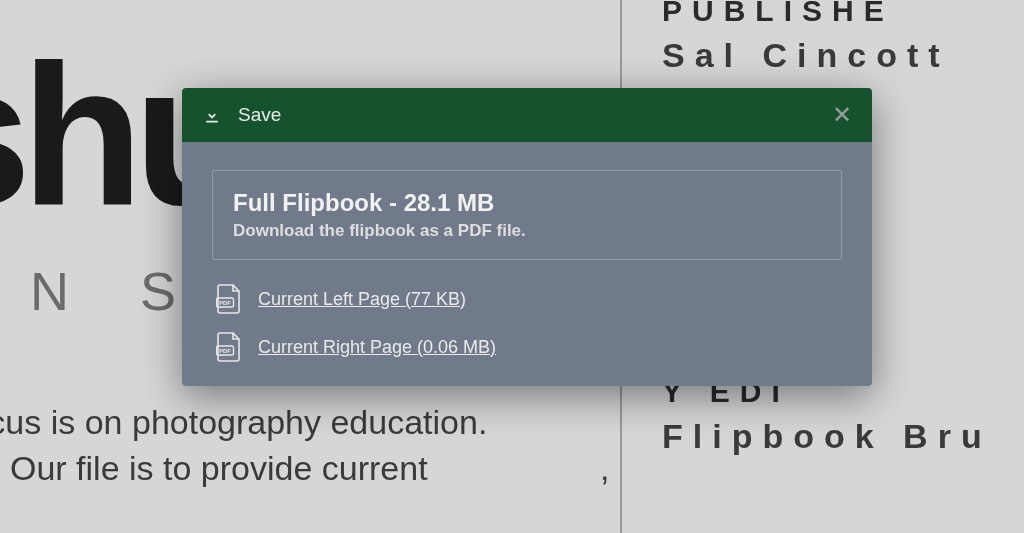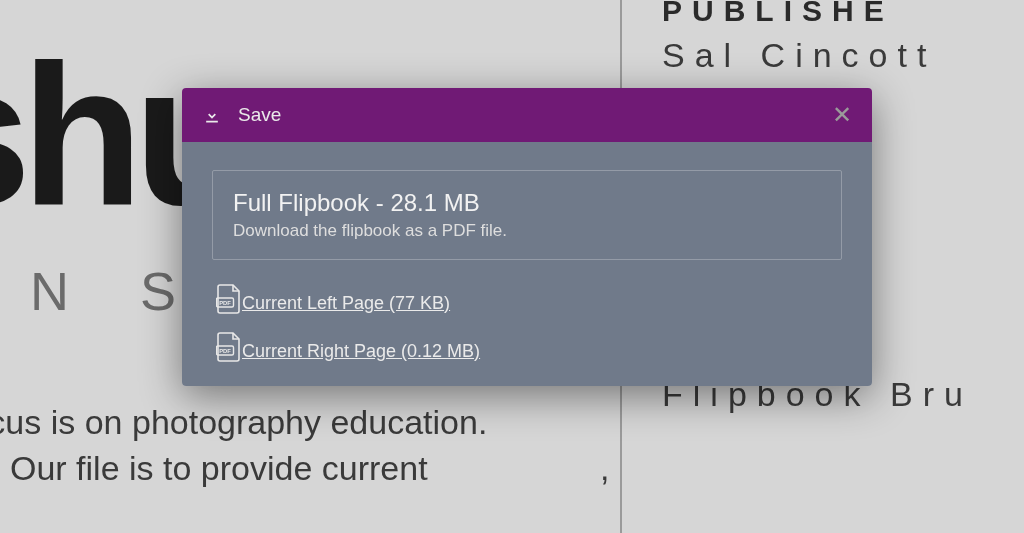--- a/index.html
+++ b/index.html
@@ -61,21 +61,21 @@
   }
   .bg-right .role {
     font-size: 30px;
     font-weight: 800;
     letter-spacing: 10px;
     color: #2a2a2a;
     white-space: nowrap;
   }
   .bg-right .name {
     font-size: 34px;
-    font-weight: 400;
+    font-weight: 700;
     letter-spacing: 10px;
     color: #3a3a3a;
     margin-top: 8px;
     white-space: nowrap;
   }
   .bg-right .block { margin-bottom: 46px; }
   .bg-right .block:first-child { margin-top: -6px; }
 
   
   .dim {
@@ -86,21 +86,21 @@
   
   .modal {
     position: absolute;
     left: 182px; top: 88px;
     width: 690px;
     border-radius: 4px;
     box-shadow: 0 10px 40px rgba(0,0,0,0.45);
     overflow: hidden;
   }
   .modal-header {
-    background: #701a75;
+    background: #14532d;
     height: 54px;
     display: flex;
     align-items: center;
     padding: 0 20px;
     color: #eaeaea;
   }
   .modal-header .title {
     font-size: 19px;
     font-weight: 500;
     margin-left: 16px;
@@ -121,39 +121,39 @@
   .full-option {
     border: 1px solid rgba(255,255,255,0.25);
     border-radius: 2px;
     padding: 18px 20px;
     display: flex;
     align-items: center;
     gap: 22px;
     cursor: pointer;
   }
   .full-option .texts { display: flex; flex-direction: column; gap: 4px; }
-  .full-option .line1 { font-size: 24px; font-weight: 400; color: #f2f2f2; }
-  .full-option .line2 { font-size: 17px; font-weight: 400; color: #dedede; }
+  .full-option .line1 { font-size: 24px; font-weight: 700; color: #f2f2f2; }
+  .full-option .line2 { font-size: 17px; font-weight: 700; color: #dedede; }
 
   .pdf-icon {
     width: 44px; height: 54px;
     position: relative;
   }
 
   .small-options {
     margin-top: 24px;
     display: flex;
     flex-direction: column;
     gap: 18px;
     padding-left: 4px;
   }
   .small-option {
     display: flex;
-    align-items: flex-end;
-    gap: 0;
+    align-items: center;
+    gap: 16px;
     cursor: pointer;
   }
   .small-option .label {
     font-size: 18px;
     color: #eaeaea;
     text-decoration: underline;
   }
 
   .icon-svg { display: block; }
 </style>
@@ -180,20 +180,21 @@
     </div>
     <div class="block">
       <div class="role">TOR-I</div>
       <div class="name">sa Zim</div>
     </div>
     <div class="block">
       <div class="role">IGNEF</div>
       <div class="name">Plotk</div>
     </div>
     <div class="block">
+      <div class="role">Y EDI</div>
       <div class="name">Flipbook Bru</div>
     </div>
   </div>
 </div>
 
 <div class="dim"></div>
 
 <div class="modal">
   <div class="modal-header">
     <span>
@@ -229,18 +230,18 @@
 
       <div class="small-option">
         <span>
           <svg class="icon-svg" width="26" height="30" viewBox="0 0 26 30">
             <path d="M4 1 h13 l6 6 v20 a2 2 0 0 1 -2 2 H4 a2 2 0 0 1 -2 -2 V3 a2 2 0 0 1 2 -2 z" fill="none" stroke="#e8e8e8" stroke-width="1.6"></path>
             <path d="M17 1 v6 h6" fill="none" stroke="#e8e8e8" stroke-width="1.6"></path>
             <rect x="0.5" y="14" width="17" height="9" rx="1.5" fill="none" stroke="#e8e8e8" stroke-width="1.4"></rect>
             <text x="9" y="20.7" text-anchor="middle" font-family="Arial" font-size="5.8" font-weight="bold" fill="#e8e8e8">PDF</text>
           </svg>
         </span>
-        <span class="label">Current Right Page (0.12 MB)</span>
+        <span class="label">Current Right Page (0.06 MB)</span>
       </div>
     </div>
 
   </div>
 </div>
 
 </body></html>

